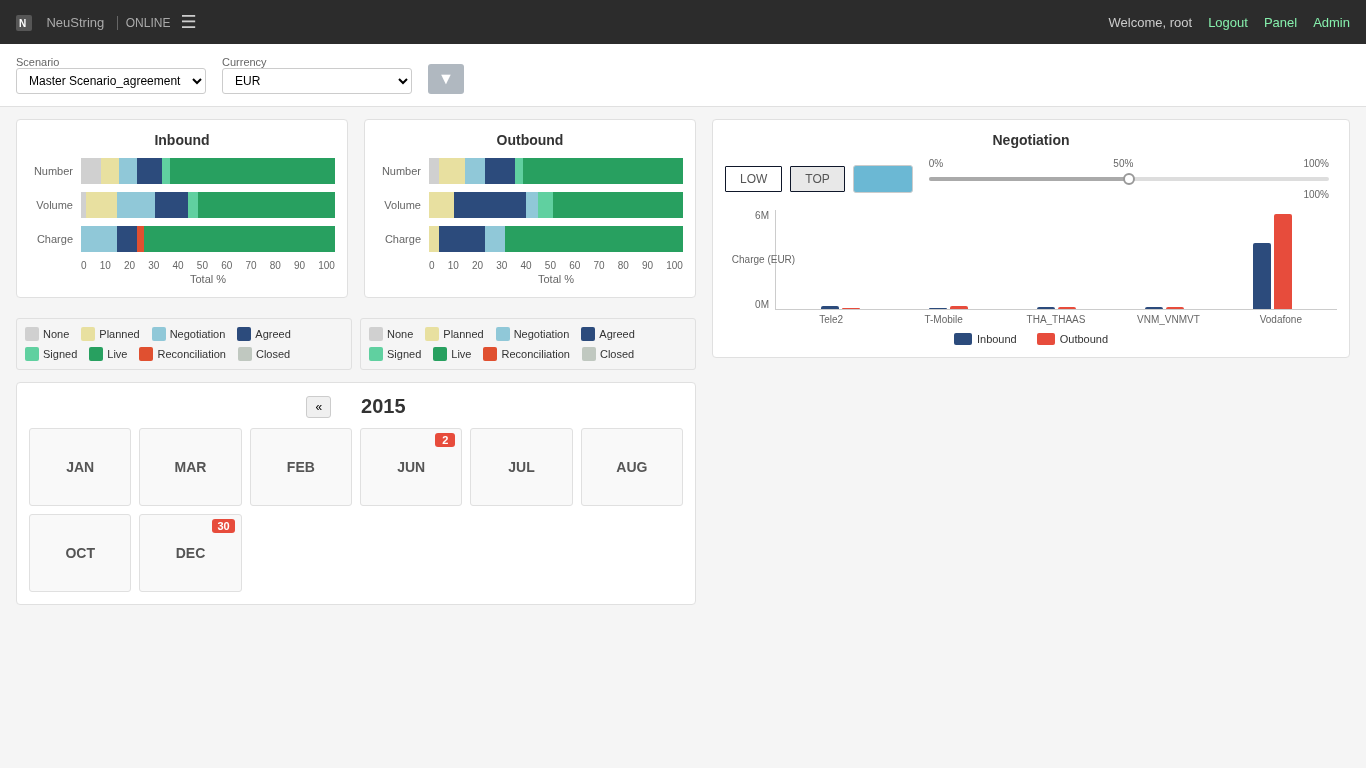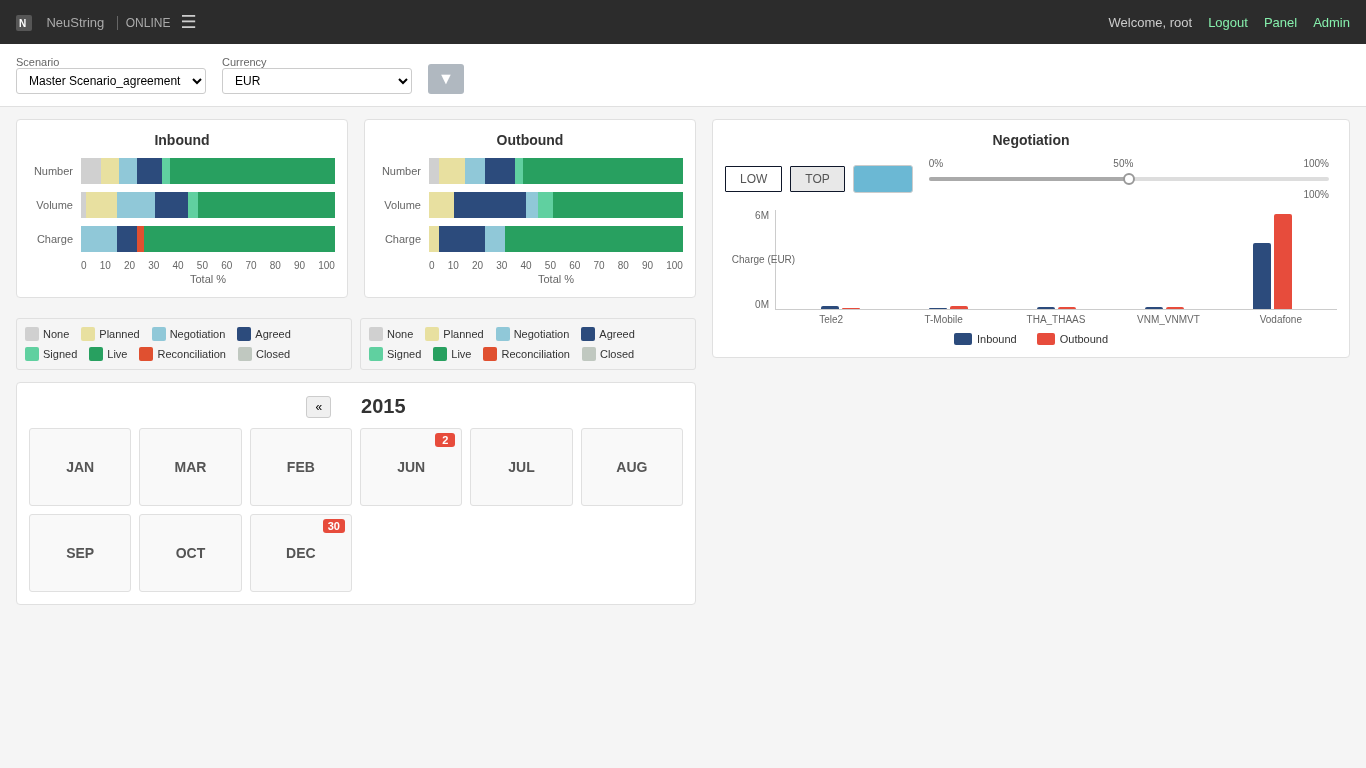--- a/index.html
+++ b/index.html
@@ -416,23 +416,20 @@
           </div>
           <div class="cal-month">
             <span>JUN</span>
             <span class="cal-badge">2</span>
           </div>
           <div class="cal-month">
             <span>JUL</span>
           </div>
           <div class="cal-month">
             <span>AUG</span>
-          </div>
-          <div class="cal-month">
-            <span>SEP</span>
           </div>
           <div class="cal-month">
             <span>OCT</span>
           </div>
           <div class="cal-month">
             <span>DEC</span>
             <span class="cal-badge">30</span>
           </div>
         </div>
     </div>

